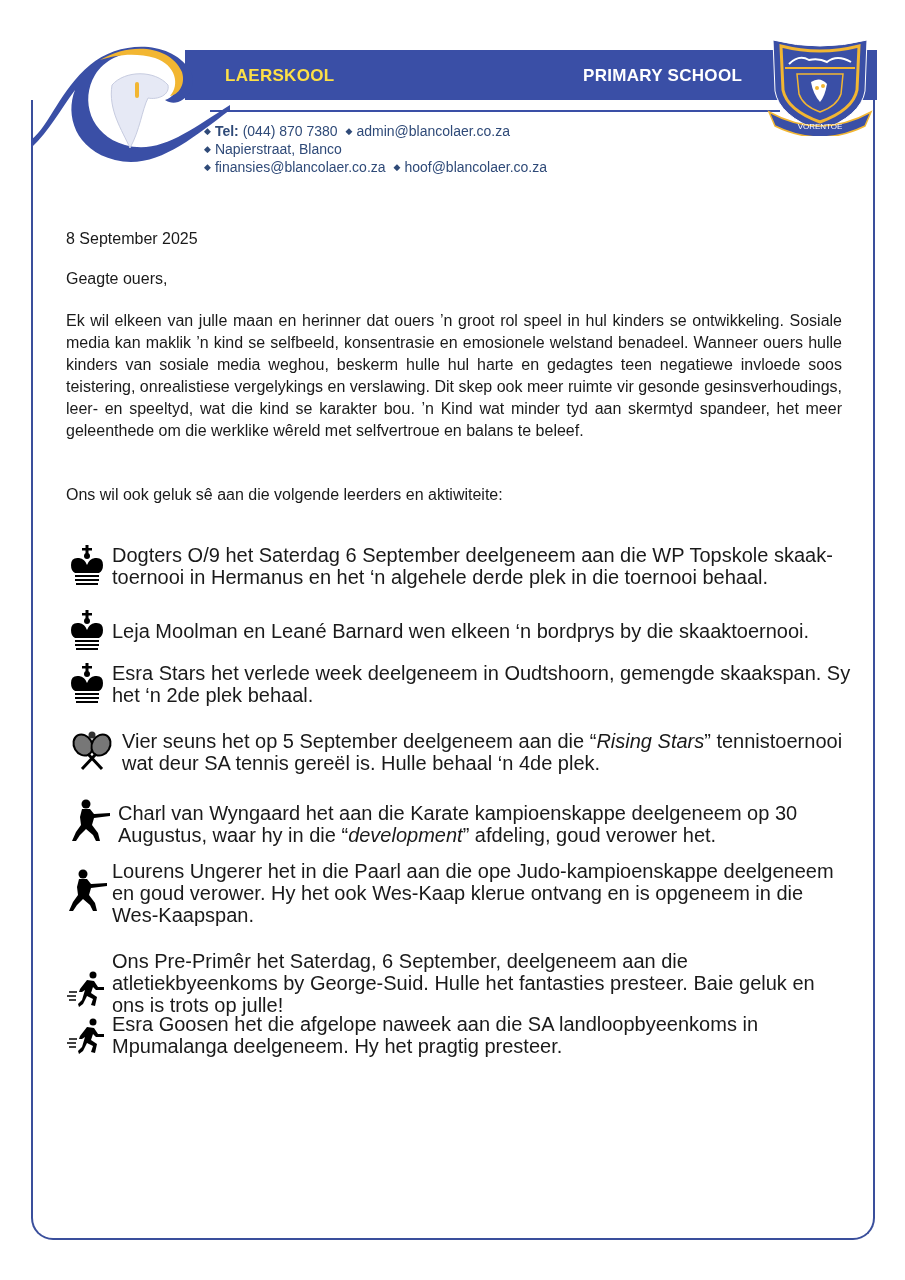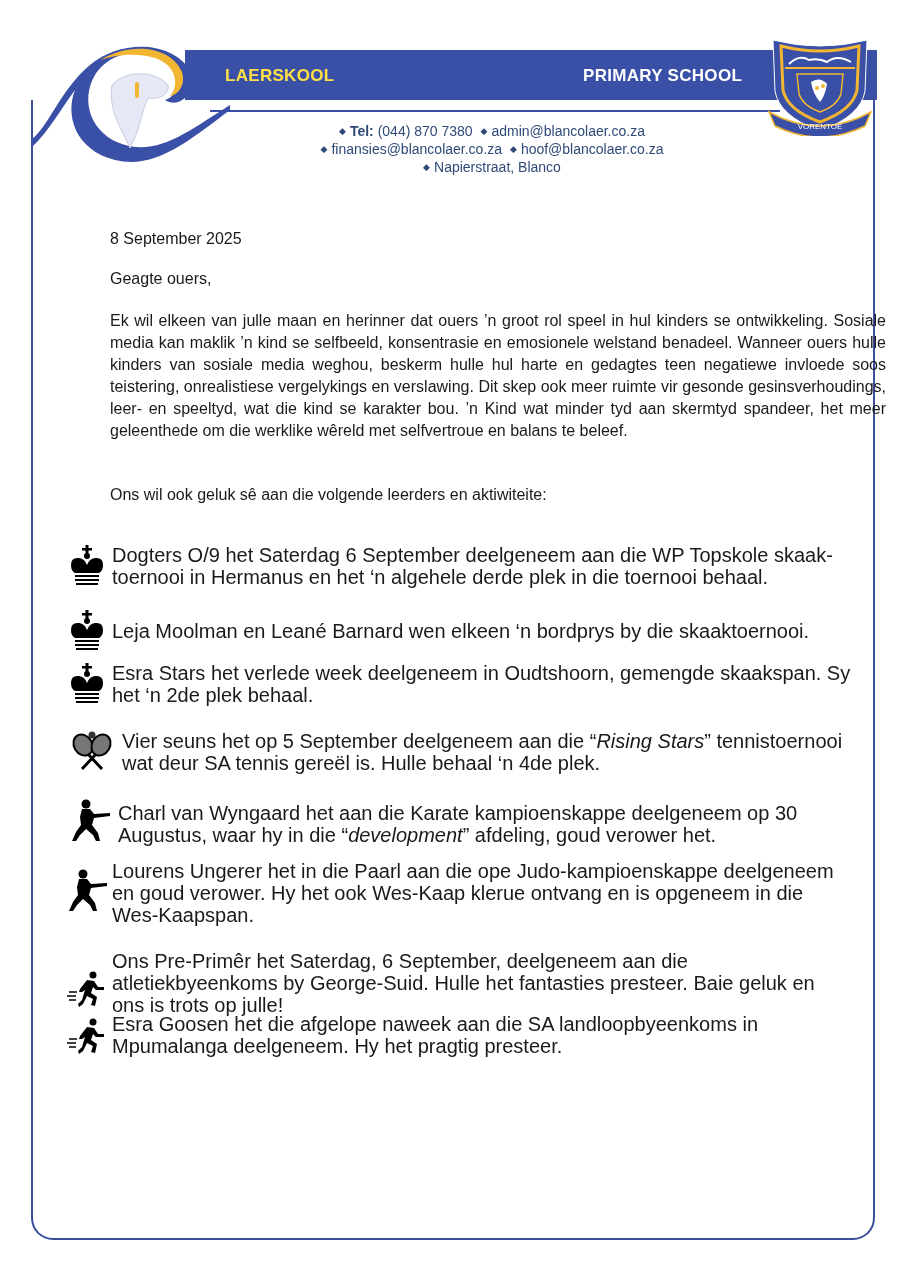--- a/index.html
+++ b/index.html
@@ -7,25 +7,25 @@
          font-family: "Liberation Sans", "DejaVu Sans", sans-serif; color: #1a1a1a; }
   .frame { position: absolute; left: 31px; top: 100px; width: 844px; height: 1140px;
            border: 2px solid #3a4f9c; border-top: none; border-radius: 0 0 22px 22px; box-sizing: border-box; }
   .banner { position: absolute; left: 185px; top: 50px; width: 692px; height: 50px; background: #3a4fa6; }
   .banner-underline { position: absolute; left: 210px; top: 110px; width: 570px; height: 2px; background: #3a4fa6; }
   .banner .b-laer { position: absolute; left: 40px; top: 16px; color: #fde047; font-weight: bold; font-size: 17px; letter-spacing: 0.3px; }
   .banner .b-blanco { position: absolute; left: 173px; top: 2px; color: #fff; font-weight: bold; font-size: 42px; letter-spacing: 2px; }
   .banner .b-prim { position: absolute; left: 398px; top: 16px; color: #ffffff; font-weight: bold; font-size: 17px; letter-spacing: 0.3px; }
   .swirl { position: absolute; left: 30px; top: 30px; }
   .crest { position: absolute; left: 765px; top: 36px; }
-  .contact { position: absolute; left: 200px; top: 122px; width: 580px; text-align: center;
+  .contact { position: absolute; left: 200px; top: 122px; width: 580px; text-align: left;
              color: #2f4a78; font-size: 14px; line-height: 18px; }
   .contact .lbl { font-weight: bold; }
   .contact .dot { font-size: 9px; vertical-align: 2px; margin: 0 4px; }
-  .letter { position: absolute; left: 66px; width: 776px; font-size: 16px; line-height: 22px; margin-left: 44px; }
+  .letter { position: absolute; left: 66px; width: 776px; font-size: 16px; line-height: 22px; }
   .date { top: 228px; }
   .greet { top: 268px; }
   .para { top: 310px; text-align: justify; }
   .congrats { top: 484px; font-weight: normal; }
   .item { position: absolute; left: 62px; width: 790px; display: flex; align-items: center; font-size: 20px; line-height: 22px; }
   .item .ic { width: 50px; flex: 0 0 50px; display: flex; justify-content: center; }
   .item .tx { flex: 1; }
   em { }
 </style>
 </head>
@@ -59,25 +59,25 @@
   <text x="55" y="93" text-anchor="middle" font-size="8" fill="#ffffff" font-family="Liberation Sans, sans-serif">VORENTOE</text>
 </svg>
 
 <div class="contact">
   <div>
     <span class="dot">◆</span><span class="lbl">Tel:</span>
     <span>(044) 870 7380</span>
     <span class="dot">◆</span><span>admin@blancolaer.co.za</span>
   </div>
   <div>
+    <span class="dot">◆</span><span>Napierstraat, Blanco</span>
+  </div>
+  <div>
     <span class="dot">◆</span><span>finansies@blancolaer.co.za</span>
     <span class="dot">◆</span><span>hoof@blancolaer.co.za</span>
-  </div>
-  <div>
-    <span class="dot">◆</span><span>Napierstraat, Blanco</span>
   </div>
 </div>
 
 <div class="letter date">8 September 2025</div>
 <div class="letter greet">Geagte ouers,</div>
 <div class="letter para">Ek wil elkeen van julle maan en herinner dat ouers ’n groot rol speel in hul kinders se ontwikkeling. Sosiale media kan maklik ’n kind se selfbeeld, konsentrasie en emosionele welstand benadeel. Wanneer ouers hulle kinders van sosiale media weghou, beskerm hulle hul harte en gedagtes teen negatiewe invloede soos teistering, onrealistiese vergelykings en verslawing. Dit skep ook meer ruimte vir gesonde gesinsverhoudings, leer- en speeltyd, wat die kind se karakter bou. ’n Kind wat minder tyd aan skermtyd spandeer, het meer geleenthede om die werklike wêreld met selfvertroue en balans te beleef.</div>
 <div class="letter congrats">Ons wil ook geluk sê aan die volgende leerders en aktiwiteite:</div>
 
 <svg width="0" height="0" style="position:absolute">
   <defs>

